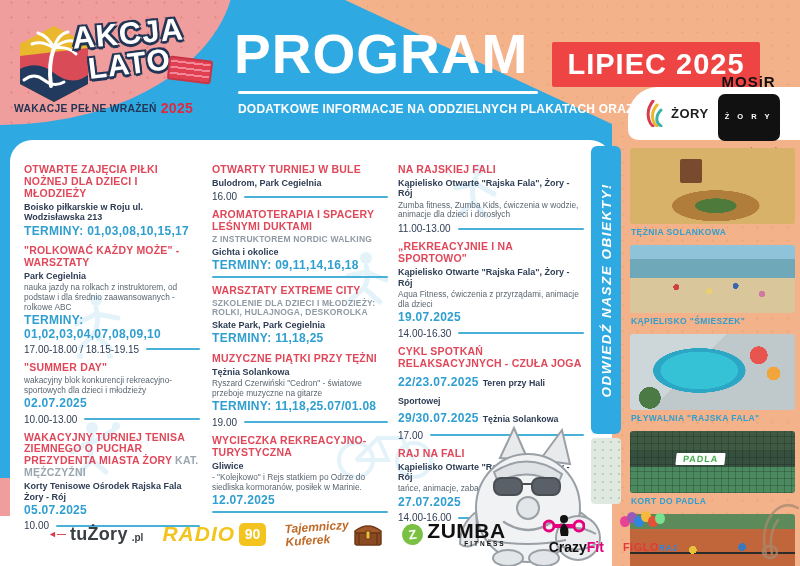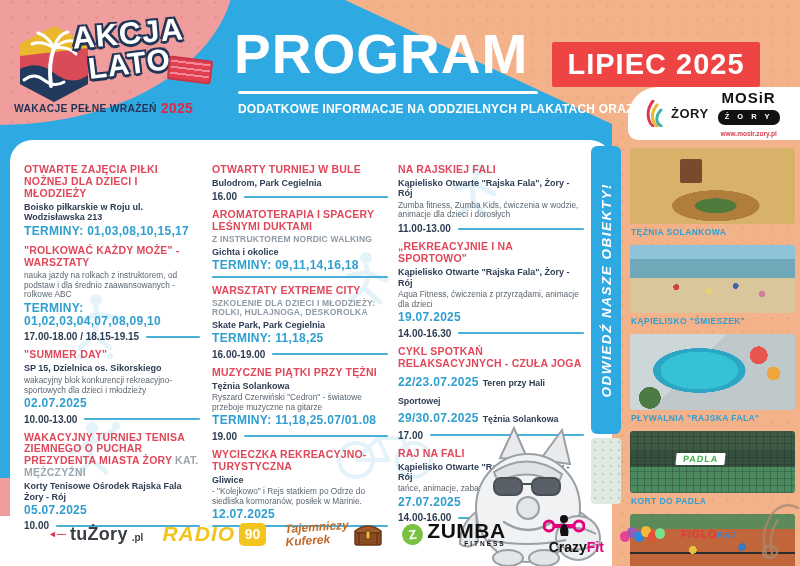--- a/index.html
+++ b/index.html
@@ -55,21 +55,21 @@
     display:flex;align-items:center;justify-content:center;border-radius:2px;
   }
   .logos-panel{
     position:absolute;left:628px;top:87px;width:172px;height:53px;background:#fff;
     border-radius:30px 0 0 10px;display:flex;align-items:center;gap:7px;
     padding-left:16px;box-sizing:border-box;
   }
   .zory-name{font-size:13px;font-weight:800;color:#1d1d1d;letter-spacing:.5px;}
   .mosir{display:flex;flex-direction:column;align-items:center;gap:5px;margin-left:2px;}
   .mosir-name{font-size:15px;font-weight:900;color:#111;letter-spacing:1px;line-height:1;}
-  .mosir-city{background:#111;color:#fff;font-size:7.5px;font-weight:800;letter-spacing:3px;padding:3px 7px;border-radius:7px;line-height:1.1;}
+  .mosir-city{background:#111;color:#fff;font-size:7.5px;font-weight:800;letter-spacing:3px;padding:19px 7px;border-radius:7px;line-height:1.1;}
   .mosir-url{color:#d83c50;font-size:6.5px;font-weight:700;}
 
   
   .panel{position:absolute;left:10px;top:140px;width:602px;height:426px;background:#fff;border-radius:22px 22px 0 0;}
   .watermark{position:absolute;opacity:.55;pointer-events:none;}
 
   
   .events-col{position:absolute;top:164px;}
   .col1{left:24px;width:176px;}
   .col2{left:212px;width:176px;}
@@ -78,21 +78,21 @@
   .ev-title{color:#e0485a;font-weight:800;font-size:10.5px;line-height:1.14;letter-spacing:.2px;margin:0 0 2px 0;}
   .ev-suffix{color:#9aa6ae;margin-left:3px;}
   .ev-subtitle{color:#8f9aa4;font-weight:700;font-size:8.5px;line-height:1.15;letter-spacing:.2px;margin-bottom:2px;}
   .ev-venue{color:#2e3d54;font-weight:800;font-size:9px;line-height:1.15;margin-bottom:2px;}
   .ev-desc{color:#5b6670;font-size:8.3px;line-height:1.18;margin-bottom:2px;}
   .ev-date{color:#2f9fd0;font-weight:800;font-size:12px;letter-spacing:.3px;margin:2px 0 1px 0;line-height:1.1;}
   .ev-daterow{line-height:1.15;}
   .ev-daterow .ev-date{display:inline;margin:0;}
   .ev-note{color:#2e3d54;font-weight:800;font-size:8.8px;margin-left:4px;}
   .ev-timerow{display:flex;align-items:center;margin-top:3px;}
-  .ev-time{color:#2e3d54;font-weight:700;font-size:10px;margin-right:7px;white-space:nowrap;}
+  .ev-time{color:#2e3d54;font-weight:400;font-size:10px;margin-right:7px;white-space:nowrap;}
   .ev-rule{flex:1;height:2px;background:#49b0d8;border-radius:1px;}
 
   
   .ribbon{
     position:absolute;left:591px;top:146px;width:30px;height:288px;background:#2fa9e1;border-radius:6px;
     display:flex;align-items:center;justify-content:center;
   }
   .ribbon span{
     writing-mode:vertical-rl;transform:rotate(180deg);
     color:#fff;font-weight:900;font-style:italic;font-size:13.5px;letter-spacing:1.5px;white-space:nowrap;
@@ -143,21 +143,21 @@
   .radio-word{color:#f2c41d;font-size:21px;font-weight:900;font-style:italic;letter-spacing:1px;}
   .radio-num{width:27px;height:23px;background:#f2c41d;border-radius:5px;color:#fff;font-size:14px;font-weight:900;display:flex;align-items:center;justify-content:center;}
   .kuferek-text{color:#c06a28;font-style:italic;font-weight:700;font-size:12px;line-height:1.05;transform:rotate(-4deg);}
   .zumba-icon{width:21px;height:21px;border-radius:50%;background:#7ac143;color:#fff;font-weight:900;font-size:13px;display:flex;align-items:center;justify-content:center;transform:rotate(-8deg);}
   .zumba-text{display:flex;flex-direction:column;line-height:1;}
   .zumba-word{color:#111;font-size:21px;font-weight:900;letter-spacing:.5px;}
   .zumba-sub{color:#111;font-size:6.5px;font-weight:800;letter-spacing:2px;align-self:flex-end;}
   .crazyfit{display:flex;flex-direction:column;align-items:center;gap:1px;}
   .crazyfit-text{font-size:14px;font-weight:900;color:#111;margin-left:24px;}
   .crazyfit-text .fit{color:#e5007d;}
-  .figloraj{display:flex;flex-direction:row;align-items:flex-end;gap:16px;}
+  .figloraj{display:flex;flex-direction:column;align-items:flex-start;gap:16px;}
   .balloons{display:flex;margin-bottom:-2px;}
   .balloon{width:10px;height:11px;border-radius:50%;margin-left:-3px;}
   .figlo-text{font-size:11px;font-weight:900;letter-spacing:.5px;}
   .figlo-text .p1{color:#e03a3a;}
   .figlo-text .p2{color:#2e86de;font-size:8.5px;}
 
   .mascot{position:absolute;left:448px;top:420px;}
   .corner-sketch{position:absolute;left:758px;top:500px;opacity:.75;}
 </style>
 </head>
@@ -245,30 +245,30 @@
 </svg>
 
 <div class="events-col col1">
     <div class="event">
       <h3 class="ev-title">OTWARTE ZAJĘCIA PIŁKI NOŻNEJ DLA DZIECI I MŁODZIEŻY</h3>
       <div class="ev-venue">Boisko piłkarskie w Roju ul. Wodzisławska 213</div>
       <div class="ev-date">TERMINY: 01,03,08,10,15,17</div>
     </div>
     <div class="event">
       <h3 class="ev-title">"ROLKOWAĆ KAŻDY MOŻE" - WARSZTATY</h3>
+      <div class="ev-venue">Park Cegielnia</div>
       <div class="ev-desc">nauka jazdy na rolkach z instruktorem, od podstaw i dla średnio zaawansowanych - rolkowe ABC</div>
       <div class="ev-date">TERMINY: 01,02,03,04,07,08,09,10</div>
       <div class="ev-timerow">
         <span class="ev-time">17.00-18.00 / 18.15-19.15</span>
         <span class="ev-rule"></span>
       </div>
     </div>
     <div class="event">
       <h3 class="ev-title">"SUMMER DAY"</h3>
-      <div class="ev-venue">SP 15, Dzielnica os. Sikorskiego</div>
       <div class="ev-desc">wakacyjny blok konkurencji rekreacyjno-sportowych dla dzieci i młodzieży</div>
       <div class="ev-date">02.07.2025</div>
       <div class="ev-timerow">
         <span class="ev-time">10.00-13.00</span>
         <span class="ev-rule"></span>
       </div>
     </div>
     <div class="event">
       <h3 class="ev-title">WAKACYJNY TURNIEJ TENISA ZIEMNEGO O PUCHAR PREZYDENTA MIASTA ŻORY<span class="ev-suffix">KAT. MĘŻCZYŹNI</span></h3>
       <div class="ev-venue">Korty Tenisowe Ośrodek Rajska Fala Żory - Rój</div>
@@ -295,24 +295,20 @@
       <div class="ev-date">TERMINY: 09,11,14,16,18</div>
       <div class="ev-timerow">
         <span class="ev-rule"></span>
       </div>
     </div>
     <div class="event">
       <h3 class="ev-title">WARSZTATY EXTREME CITY</h3>
       <div class="ev-subtitle">SZKOLENIE DLA DZIECI I MŁODZIEŻY: ROLKI, HULAJNOGA, DESKOROLKA</div>
       <div class="ev-venue">Skate Park, Park Cegielnia</div>
       <div class="ev-date">TERMINY: 11,18,25</div>
-      <div class="ev-timerow">
-        <span class="ev-time">16.00-19.00</span>
-        <span class="ev-rule"></span>
-      </div>
     </div>
     <div class="event">
       <h3 class="ev-title">MUZYCZNE PIĄTKI PRZY TĘŻNI</h3>
       <div class="ev-venue">Tężnia Solankowa</div>
       <div class="ev-desc">Ryszard Czerwiński "Cedron" - światowe przeboje muzyczne na gitarze</div>
       <div class="ev-date">TERMINY: 11,18,25.07/01.08</div>
       <div class="ev-timerow">
         <span class="ev-time">19.00</span>
         <span class="ev-rule"></span>
       </div>

